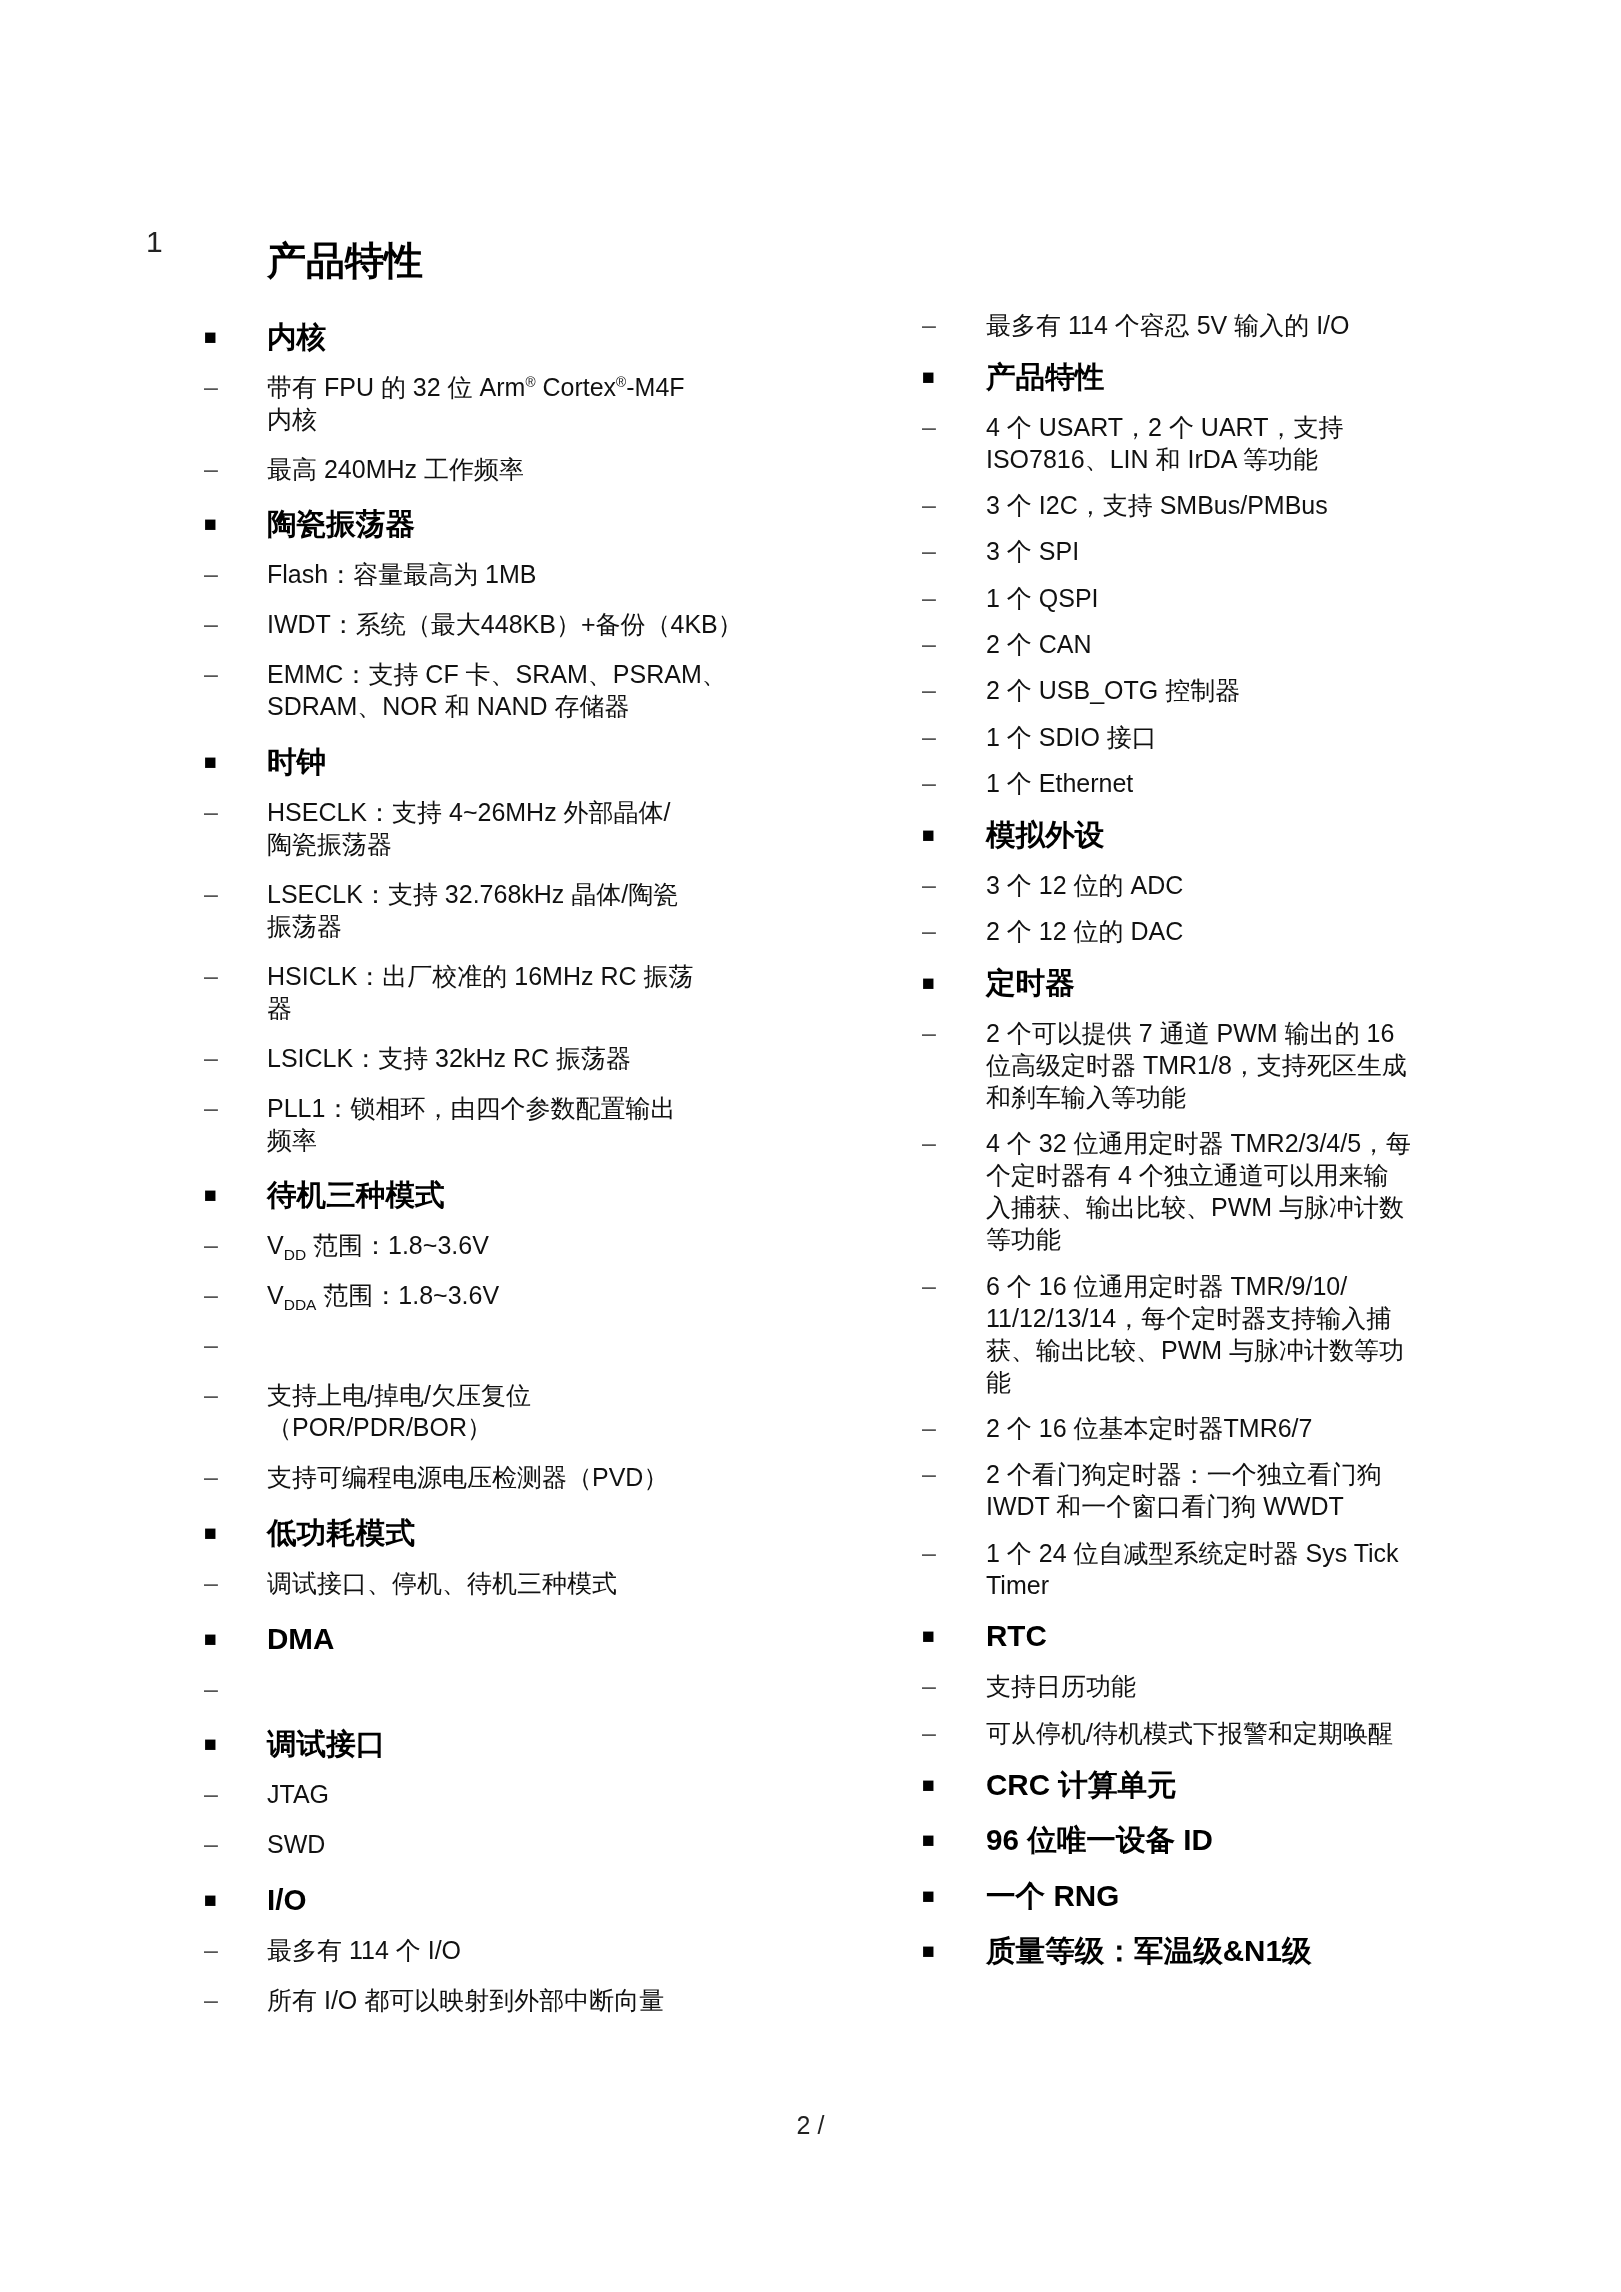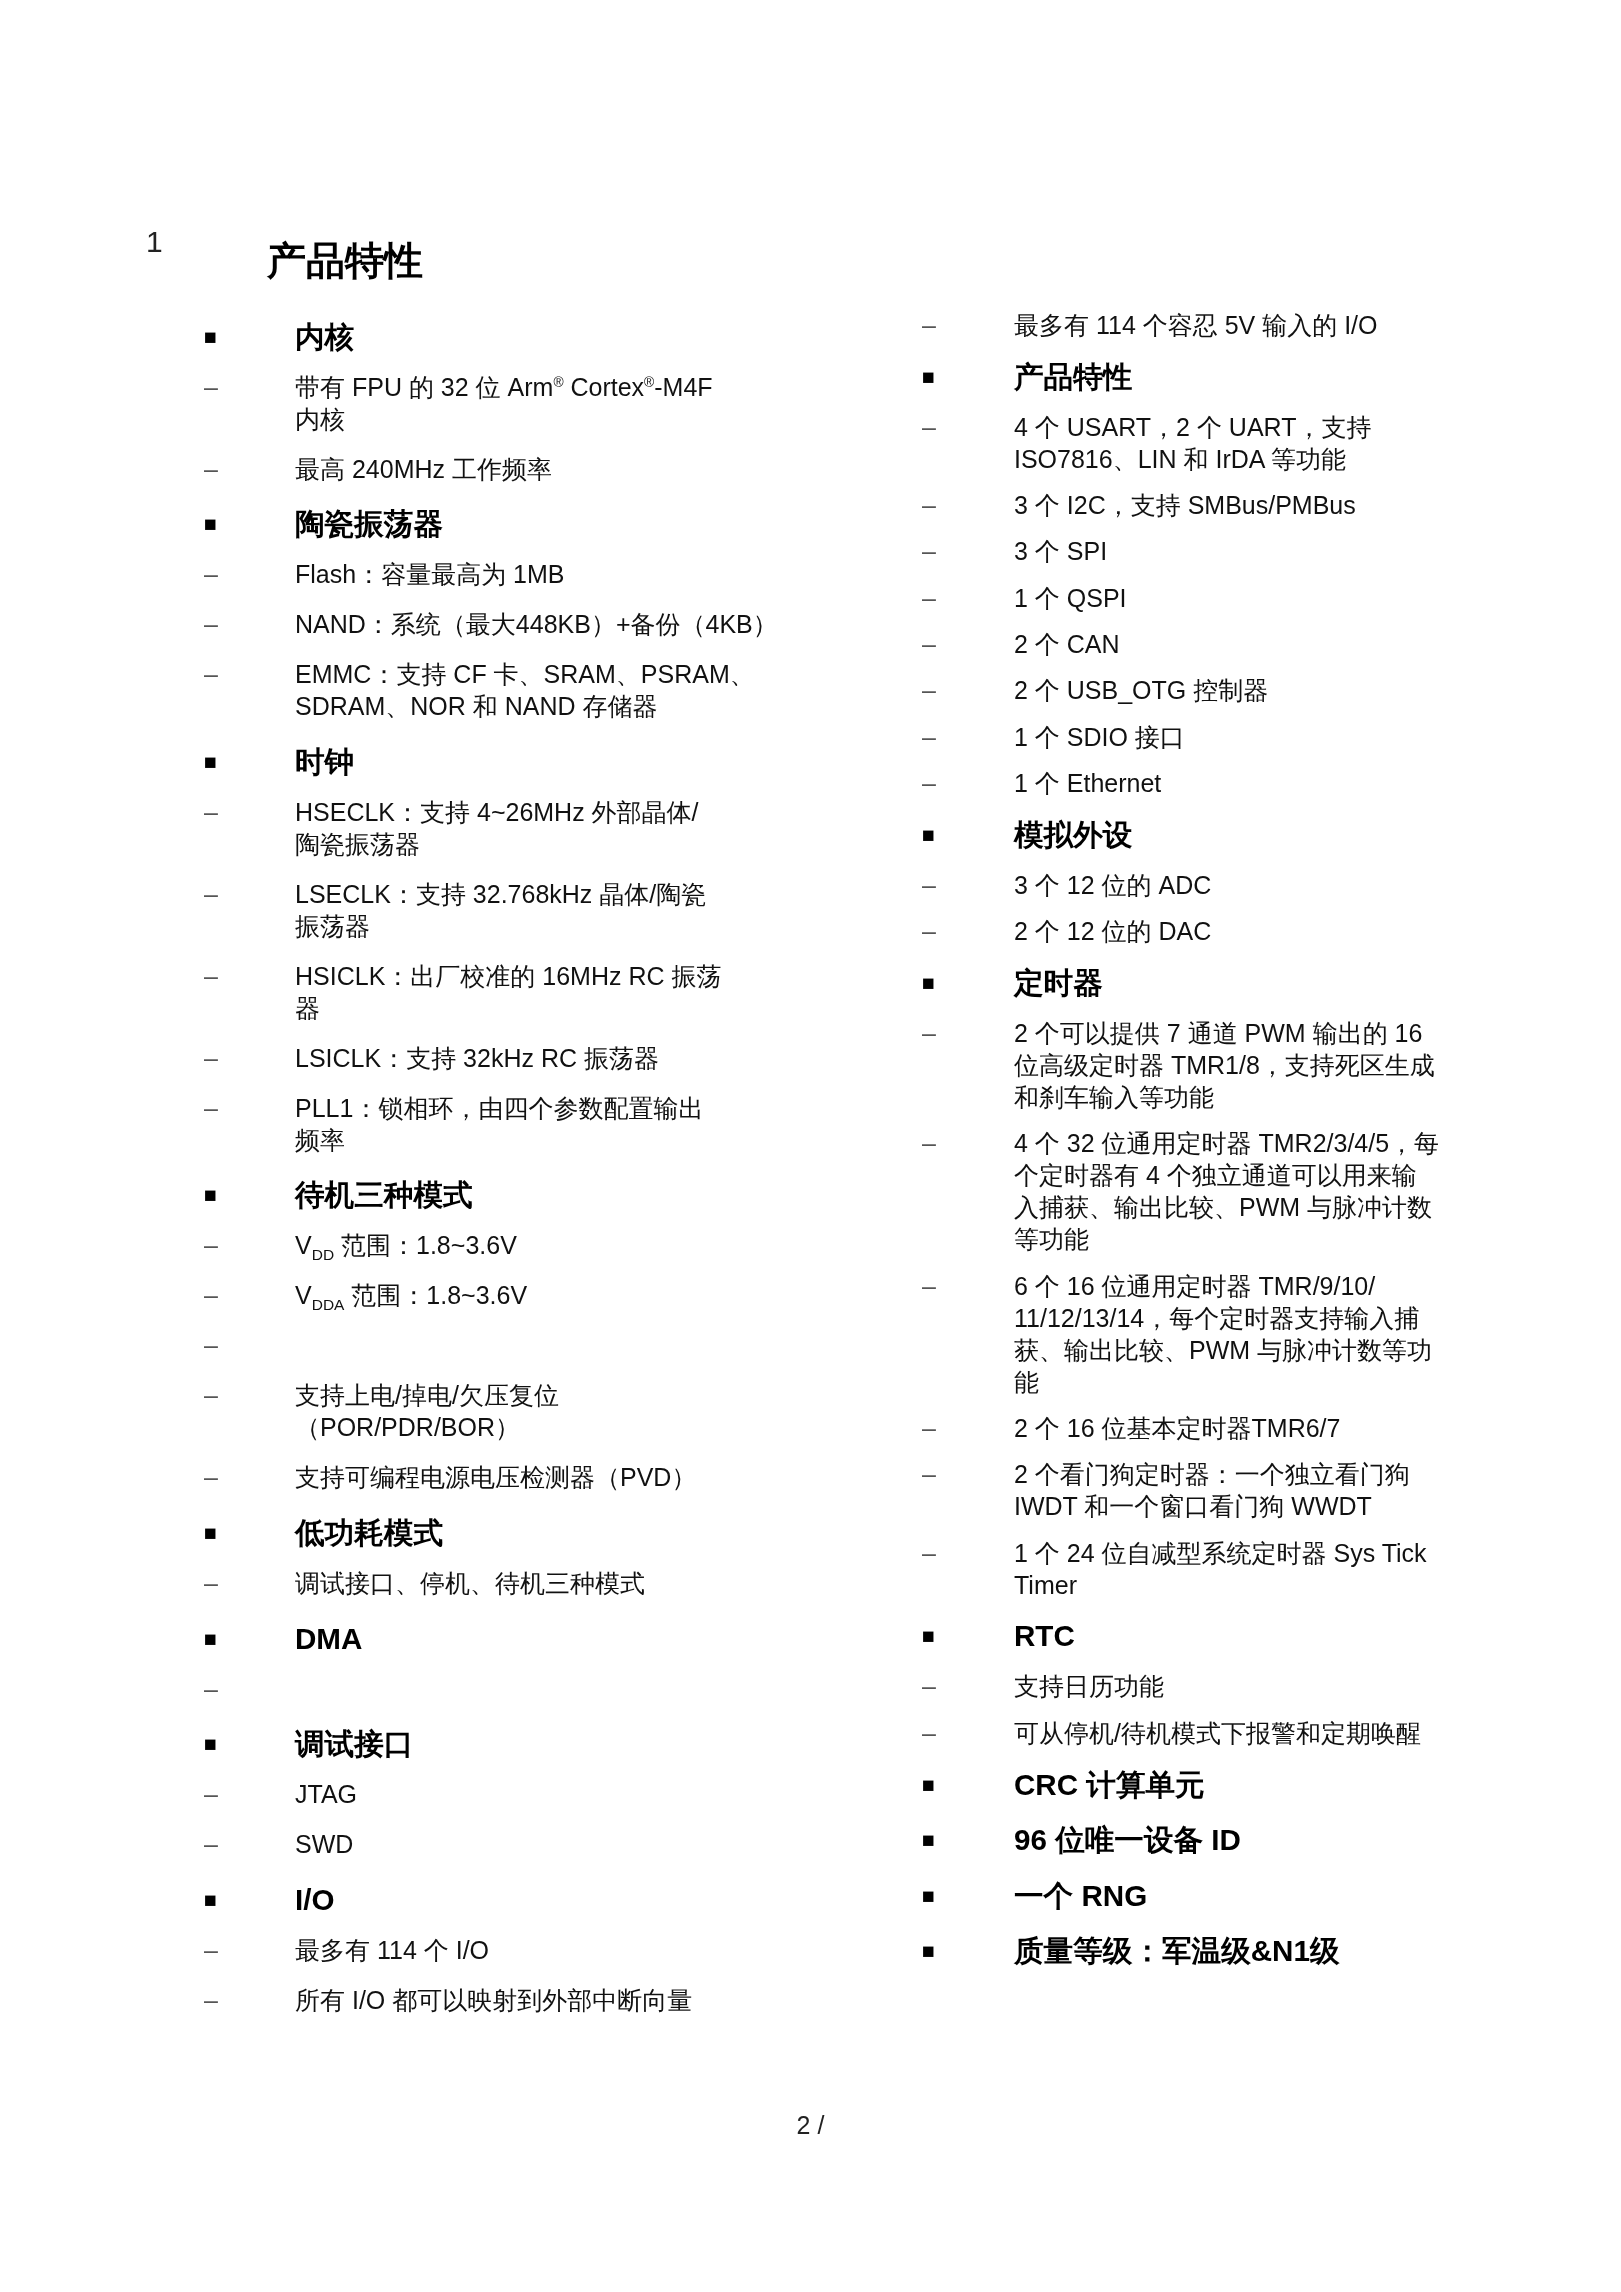--- a/index.html
+++ b/index.html
@@ -19,21 +19,21 @@
     position:absolute;left:267px;top:211px;
     font-size:39px;line-height:48px;font-weight:bold;
     font-family:"Liberation Serif",serif;color:#000;
   }
   .column{position:absolute;display:flex;flex-direction:column;}
   #left-col{left:204px;top:315px;width:618px;}
   #right-col{left:922px;top:309px;width:656px;}
   .block{display:flex;align-items:flex-start;}
   .block .bullet{flex:0 0 63px;}
   #right-col .block .bullet{flex:0 0 64px;}
-  .block .txt{flex:1;margin-left:28px;}
+  .block .txt{flex:1;}
   .block.item{font-size:25px;line-height:32px;}
   #left-col .block.item{margin-bottom:18px;}
   #right-col .block.item{margin-bottom:14.3px;}
   .block.item .bullet{color:#555;font-size:25px;}
   .block.heading{
     font-size:29.6px;line-height:36px;font-weight:bold;color:#000;
     margin:3.6px 0 16px 0;
   }
   .block.heading .bullet{font-size:21.5px;color:#000;}
   sub{font-size:0.62em;line-height:0;}
@@ -66,21 +66,21 @@
       <div class="block heading">
         <span class="bullet">■</span>
         <span class="txt">陶瓷振荡器</span>
       </div>
       <div class="block item">
         <span class="bullet">–</span>
         <span class="txt">Flash：容量最高为 1MB</span>
       </div>
       <div class="block item">
         <span class="bullet">–</span>
-        <span class="txt">NAND：系统（最大448KB）+备份（4KB）</span>
+        <span class="txt">IWDT：系统（最大448KB）+备份（4KB）</span>
       </div>
       <div class="block item">
         <span class="bullet">–</span>
         <span class="txt">EMMC：支持 CF 卡、SRAM、PSRAM、<br>SDRAM、NOR 和 NAND 存储器</span>
       </div>
       <div class="block heading">
         <span class="bullet">■</span>
         <span class="txt">时钟</span>
       </div>
       <div class="block item">

